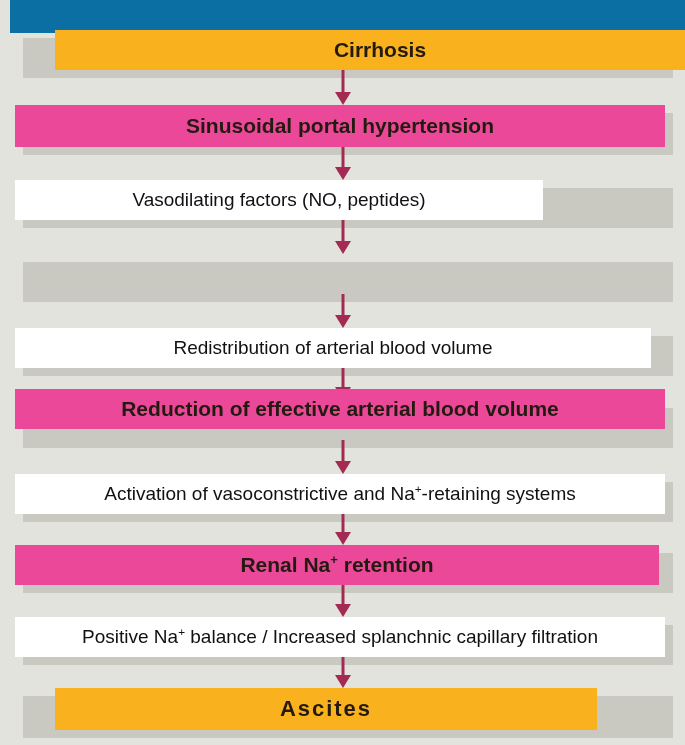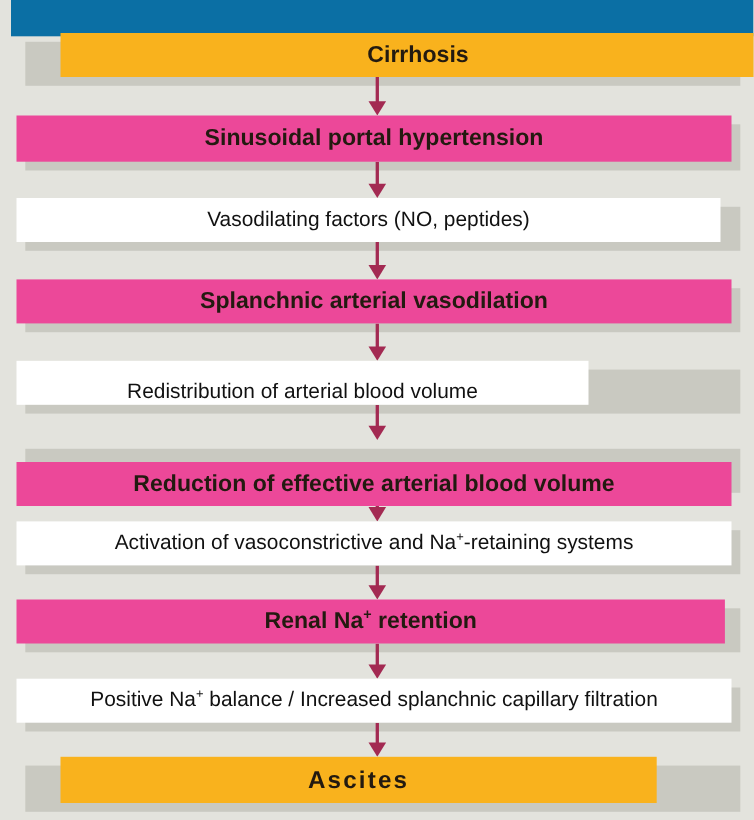--- a/index.html
+++ b/index.html
@@ -154,30 +154,27 @@
         <rect x="341.5" y="0" width="3" height="19" fill="#a32a52"></rect>
         <polygon points="335,18 351,18 343,31" fill="#a32a52"></polygon>
       </svg>
     </div>
     <div class="node orange" style="left: 15px; top: 30px; width: 650px; height: 40px;">
       <span class="node-text" style="font-size: 21px; font-weight: 700;">Cirrhosis</span>
     </div>
     <div class="node gold" style="left: 15px; top: 105px; width: 650px; height: 42px;">
       <span class="node-text" style="font-size: 21px; font-weight: 700;">Sinusoidal portal hypertension</span>
     </div>
-    <div class="node white" style="left: 15px; top: 180px; width: 640px; height: 40px;">
+    <div class="node white" style="left: 15px; top: 180px; width: 528px; height: 40px;">
       <span class="node-text" style="font-size: 19px; font-weight: 400;">Vasodilating factors (NO, peptides)</span>
     </div>
-    <div class="node gold" style="left: 15px; top: 254px; width: 650px; height: 40px;">
-      <span class="node-text" style="font-size: 21px; font-weight: 700;">Splanchnic arterial vasodilation</span>
-    </div>
-    <div class="node white" style="left: 15px; top: 328px; width: 520px; height: 40px; align-items: flex-end;">
+    <div class="node white" style="left: 15px; top: 328px; width: 636px; height: 40px;">
       <span class="node-text" style="font-size: 19px; font-weight: 400;">Redistribution of arterial blood volume</span>
     </div>
-    <div class="node gold" style="left: 15px; top: 420px; width: 650px; height: 40px;">
+    <div class="node gold" style="left: 15px; top: 389px; width: 650px; height: 40px;">
       <span class="node-text" style="font-size: 21px; font-weight: 700;">Reduction of effective arterial blood volume</span>
     </div>
     <div class="node white" style="left: 15px; top: 474px; width: 650px; height: 40px;">
       <span class="node-text" style="font-size: 19px; font-weight: 400;">Activation of vasoconstrictive and Na<sup>+</sup>-retaining systems</span>
     </div>
     <div class="node gold" style="left: 15px; top: 545px; width: 644px; height: 40px;">
       <span class="node-text" style="font-size: 21px; font-weight: 700;">Renal Na<sup>+</sup> retention</span>
     </div>
     <div class="node white" style="left: 15px; top: 617px; width: 650px; height: 40px;">
       <span class="node-text" style="font-size: 19px; font-weight: 400;">Positive Na<sup>+</sup> balance / Increased splanchnic capillary filtration</span>

